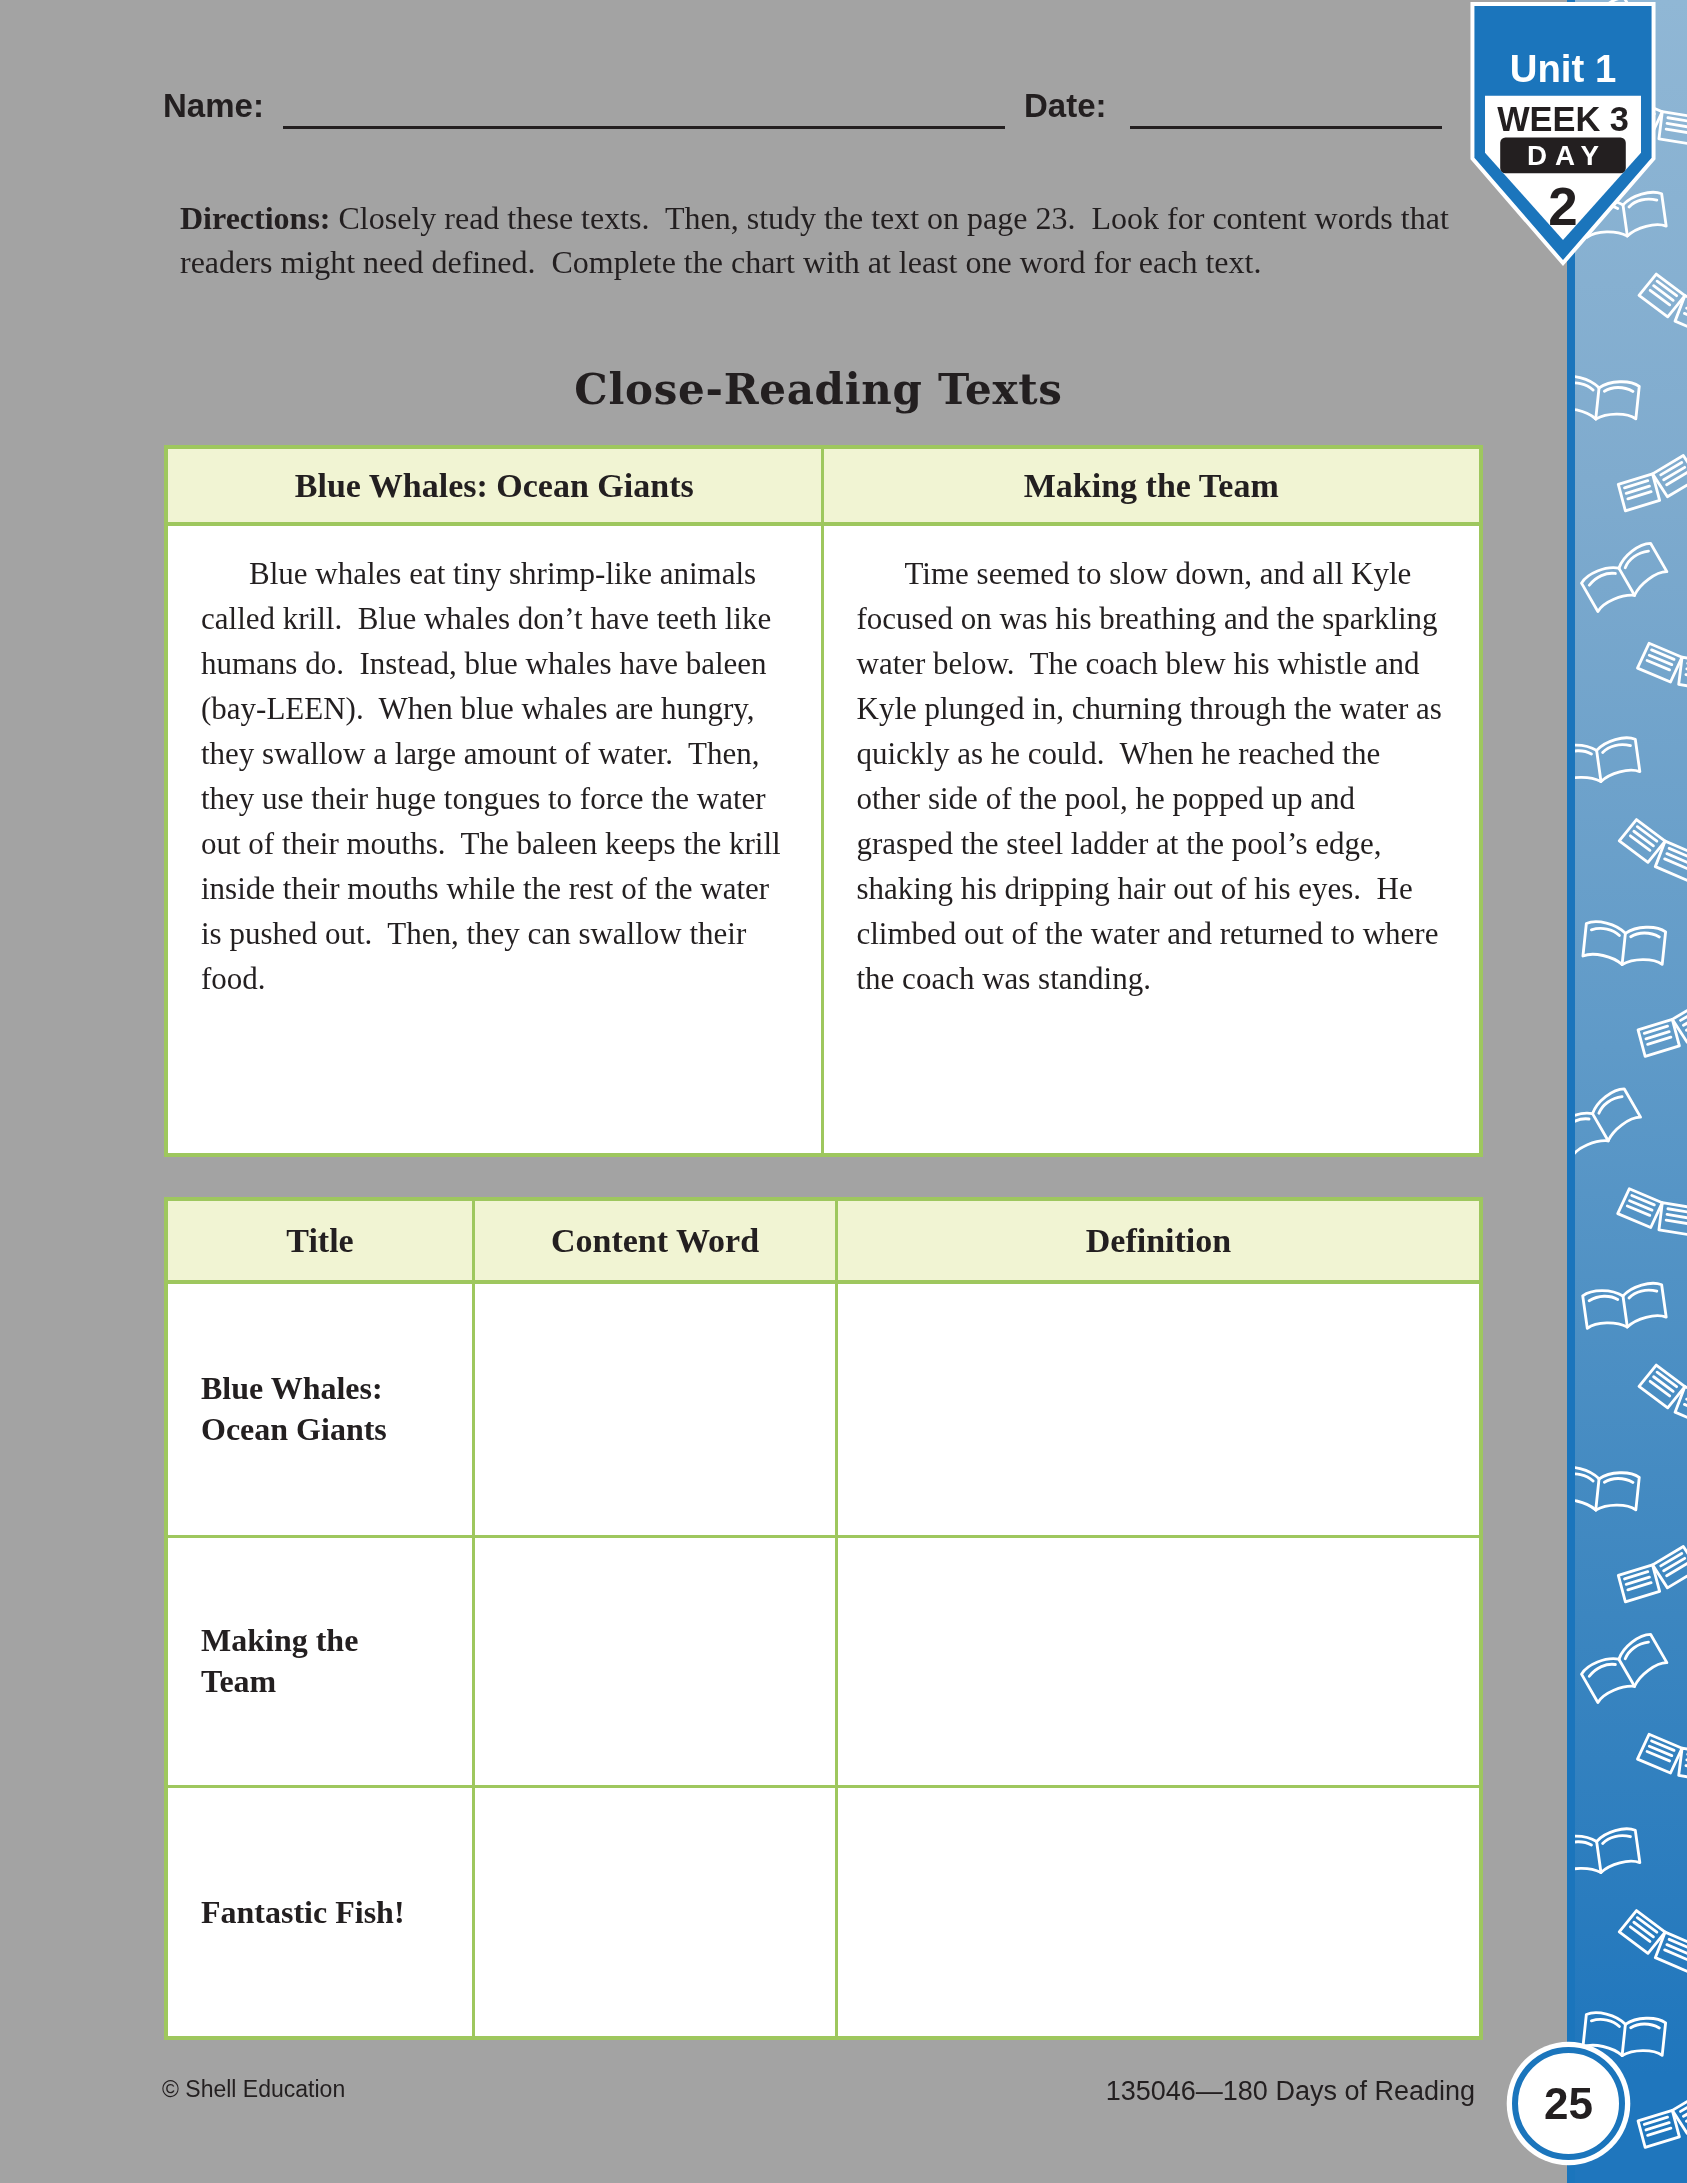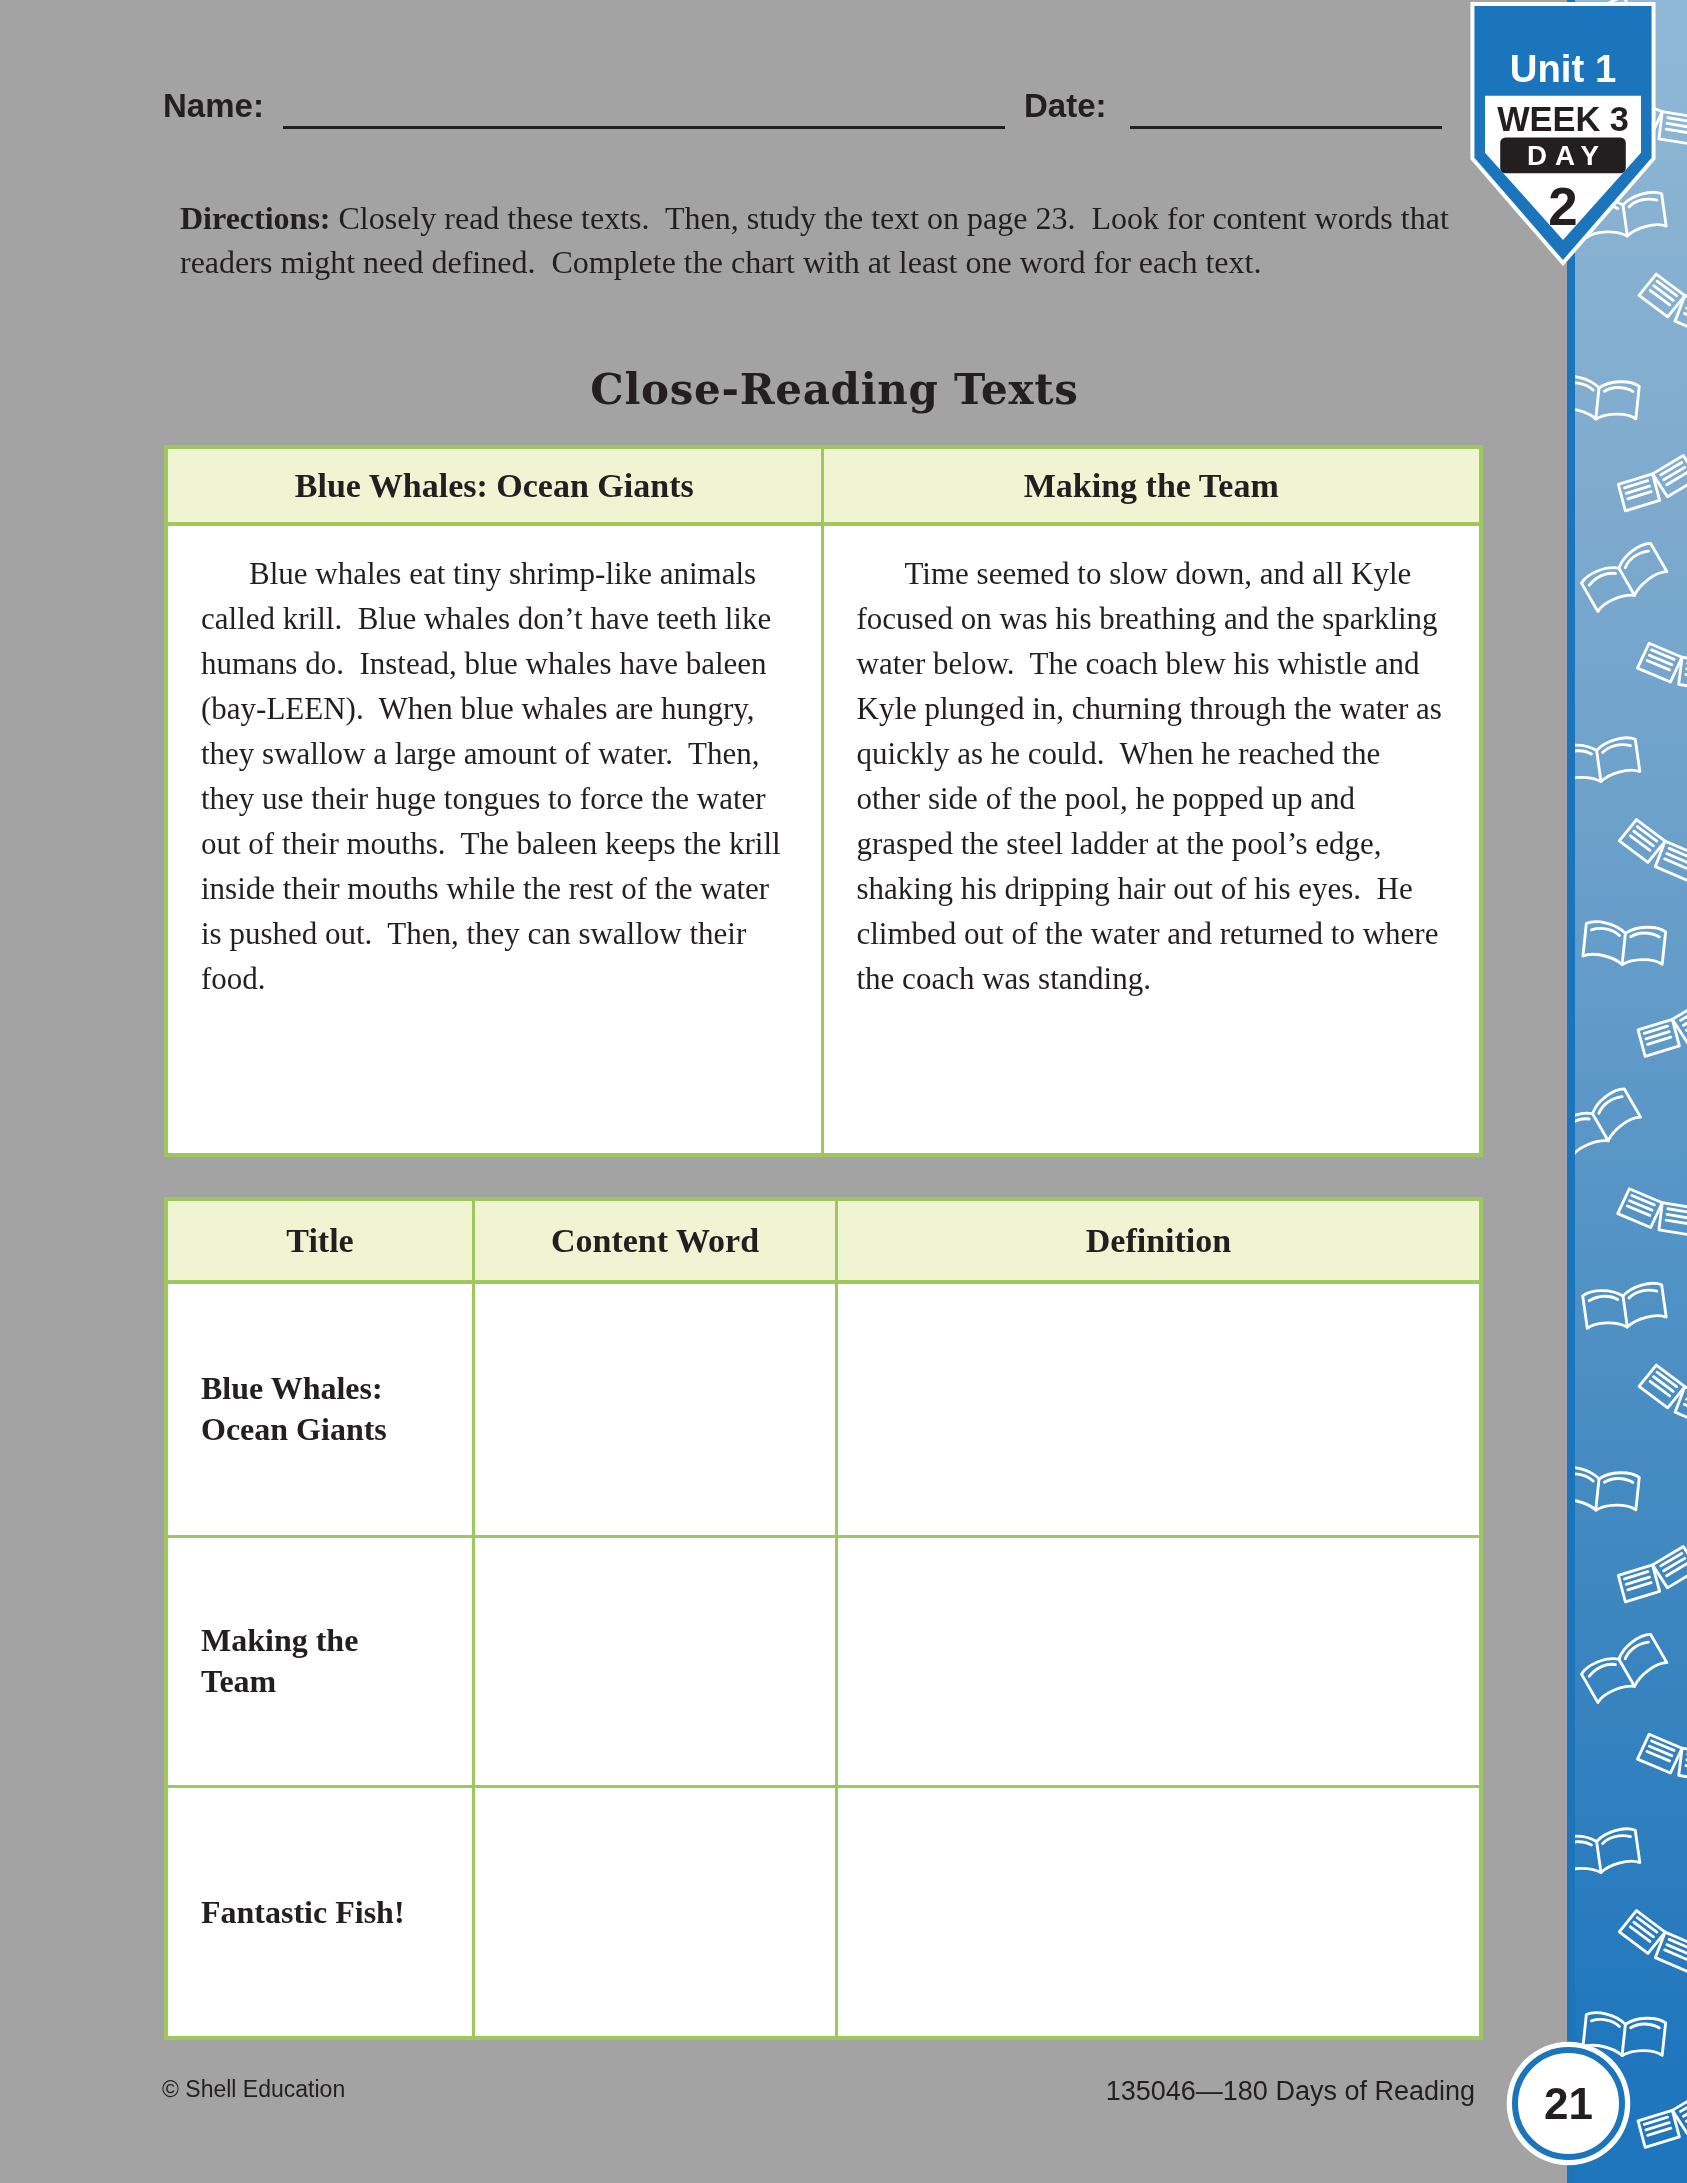--- a/index.html
+++ b/index.html
@@ -30,21 +30,21 @@
   
   .directions{
     position:absolute; left:180px; top:196px; width:1313px;
     font-family:"Liberation Serif", serif; font-size:32px; line-height:44px;
     white-space:pre-wrap;
   }
   .directions b{font-family:"Liberation Serif", serif;}
 
   
   .section-title{
-    position:absolute; left:178px; top:365px; width:1313px; text-align:center;
+    position:absolute; left:162px; top:365px; width:1313px; text-align:center;
     font-family:"DejaVu Serif", serif; font-weight:bold; font-size:42px; letter-spacing:0.7px;
   }
 
   
   .tbl{position:absolute; left:164px; width:1311px; border:4px solid #9ec75e; background:#fff; display:grid; z-index:0;}
   .reading-table{top:445px; height:704px; grid-template-columns:1fr 1fr; grid-template-rows:77px 1fr;}
   .chart-table{top:1197px; height:835px; grid-template-columns:307px 363px 1fr; grid-template-rows:83px 1fr 1fr 1fr;}
 
   .hcell{
     background:#f1f4d3; display:flex; align-items:center; justify-content:center;
@@ -168,17 +168,17 @@
     <div class="blank-cell bT"></div>
 
     <div class="row-title bR bT">Fantastic Fish!</div>
     <div class="blank-cell bR bT"></div>
     <div class="blank-cell bT"></div>
   </div>
 
   <span class="footer-copy">© Shell Education</span>
   <span class="footer-product">135046—180 Days of Reading</span>
   <div class="page-circle">
-    <span>21</span>
+    <span>25</span>
   </div>
 
 </div>
 
 
 </body></html>

